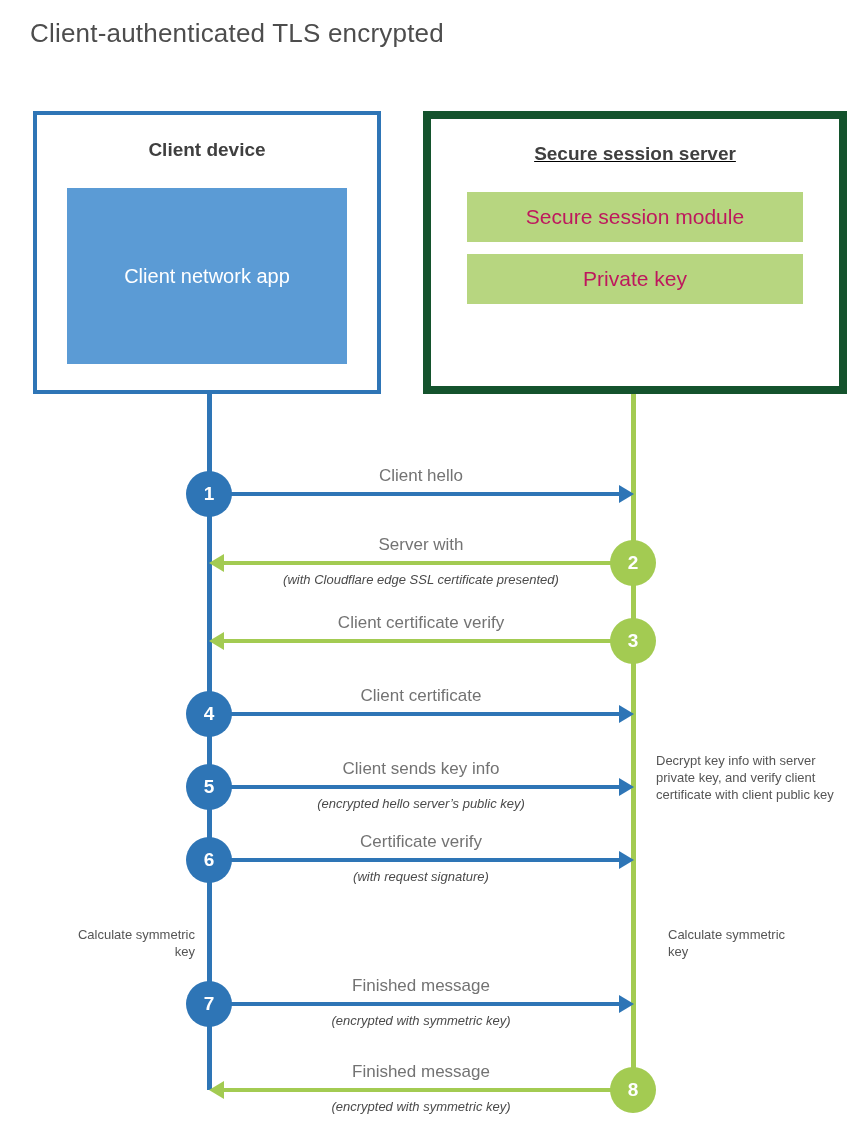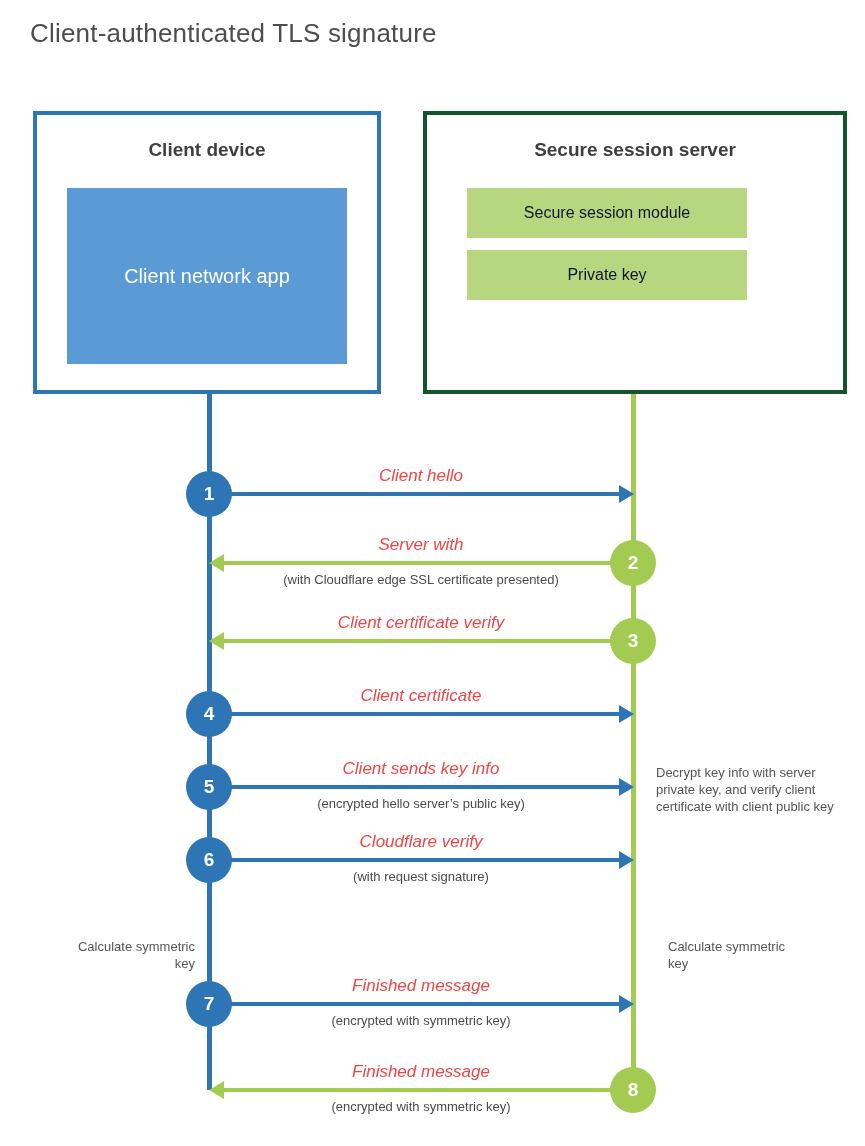--- a/index.html
+++ b/index.html
@@ -5,29 +5,29 @@
   * { margin:0; padding:0; box-sizing:border-box; }
   body { background:#ffffff; font-family:"Liberation Sans","DejaVu Sans",sans-serif; }
   .canvas { position:relative; width:865px; height:1146px; background:#ffffff; overflow:hidden; }
 
   .title { position:absolute; left:30px; top:18px; font-size:26px; font-weight:400;
            color:#4d4d4d; letter-spacing:0.2px; }
 
   
   .actor-box { position:absolute; top:111px; height:283px; background:#fff; }
   .client-box { left:33px; width:348px; border:4px solid #2e75b6; }
-  .server-box { left:423px; width:424px; border:4px solid #14532d; }
+  .server-box { left:423px; width:424px; border:8px solid #14532d;text-decoration:underline; }
   .actor-title { margin-top:24px; text-align:center; font-size:19px; font-weight:700; color:#3f3f3f; }
   .app-rect { position:absolute; left:50%; transform:translateX(-50%); top:73px;
               width:280px; height:176px; background:#5b9bd5; color:#fff;
               display:flex; align-items:center; justify-content:center; text-align:center;
               font-size:20px; line-height:26px; padding:12px 40px; }
   .modules { position:absolute; left:50%; transform:translateX(-50%); top:73px; width:336px; }
-  .module-bar { width:280px; height:50px; margin-bottom:12px; background:#b7d680; color:#0f172a;
-                display:flex; align-items:center; justify-content:center; font-size:16px; }
+  .module-bar { width:336px; height:50px; margin-bottom:12px; background:#b7d680; color:#be185d;
+                display:flex; align-items:center; justify-content:center; font-size:21px; }
 
   
   .lifeline { position:absolute; width:5px; top:394px; }
   .lifeline.blue { left:207px; height:696px; background:#2e75b6; }
   .lifeline.green { left:631px; height:699px; background:#a3cb52; }
 
   
   .step { position:absolute; left:0; width:865px; height:0; }
   .s1{top:494px} .s2{top:563px} .s3{top:641px} .s4{top:714px}
   .s5{top:787px} .s6{top:860px} .s7{top:1004px} .s8{top:1090px}
@@ -43,36 +43,36 @@
   .step.right .arrow-head { left:619px; border-left:15px solid #2e75b6; }
   .step.left  .arrow-head { left:209px; border-right:15px solid #a3cb52; }
 
   .num-circle { position:absolute; top:-23px; width:46px; height:46px; border-radius:50%;
                 color:#fff; font-size:19px; font-weight:700;
                 display:flex; align-items:center; justify-content:center; }
   .step.blue  .num-circle { left:186px; background:#2e75b6; }
   .step.green .num-circle { left:610px; background:#a3cb52; }
 
   .step-label { position:absolute; left:209px; width:424px; top:-28px; text-align:center;
-                font-size:17px; color:#ef4444; line-height:20px;font-style:italic; }
+                font-size:17px; color:#737373; line-height:20px; }
   .step-sub { position:absolute; left:149px; width:544px; top:9px; text-align:center;
-              font-size:13px; color:#4a4a4a; }
+              font-size:13px; color:#4a4a4a;font-style:italic; }
 
   
-  .note { position:absolute; font-size:13px; color:#555; line-height:17px;margin-top:12px; }
+  .note { position:absolute; font-size:13px; color:#555; line-height:17px; }
   .note-decrypt { left:656px; top:752px; width:182px; text-align:left; }
   .note-calc-left { left:60px; top:926px; width:135px; text-align:right; }
   .note-calc-right { left:668px; top:926px; width:130px; text-align:left; }
 </style>
 </head>
 <body>
 
 <div class="canvas">
 
-  <div class="title">Client-authenticated TLS signature</div>
+  <div class="title">Client-authenticated TLS encrypted</div>
 
   <div class="actor-box client-box">
     <div class="actor-title">Client device</div>
     <div class="app-rect">
       <span>Client network app</span>
     </div>
   </div>
 
   <div class="actor-box server-box">
     <div class="actor-title">Secure session server</div>
@@ -118,21 +118,21 @@
     <div class="hline"></div>
     <div class="arrow-head"></div>
     <div class="step-label">Client sends key info</div>
     <div class="step-sub">(encrypted hello server’s public key)</div>
     <div class="num-circle">5</div>
   </div>
 
   <div class="step s6 right blue">
     <div class="hline"></div>
     <div class="arrow-head"></div>
-    <div class="step-label">Cloudflare verify</div>
+    <div class="step-label">Certificate verify</div>
     <div class="step-sub">(with request signature)</div>
     <div class="num-circle">6</div>
   </div>
 
   <div class="step s7 right blue">
     <div class="hline"></div>
     <div class="arrow-head"></div>
     <div class="step-label">Finished message</div>
     <div class="step-sub">(encrypted with symmetric key)</div>
     <div class="num-circle">7</div>

